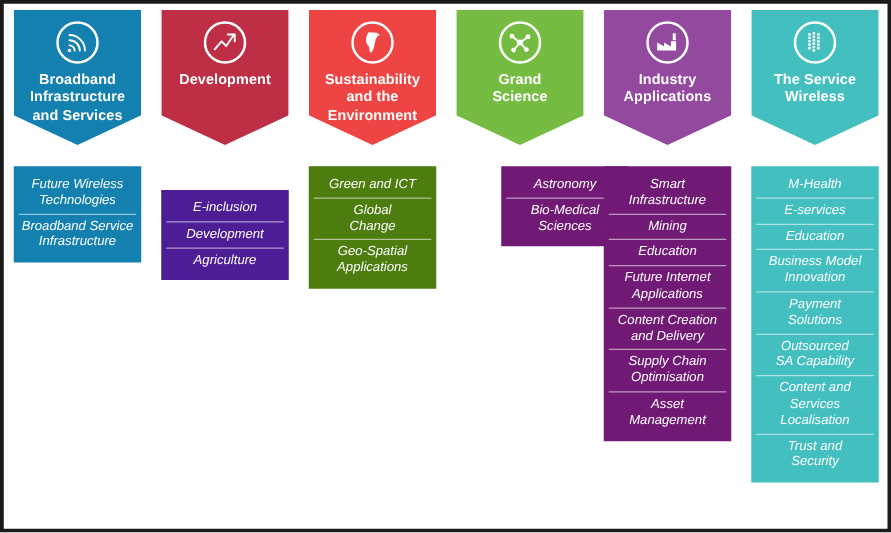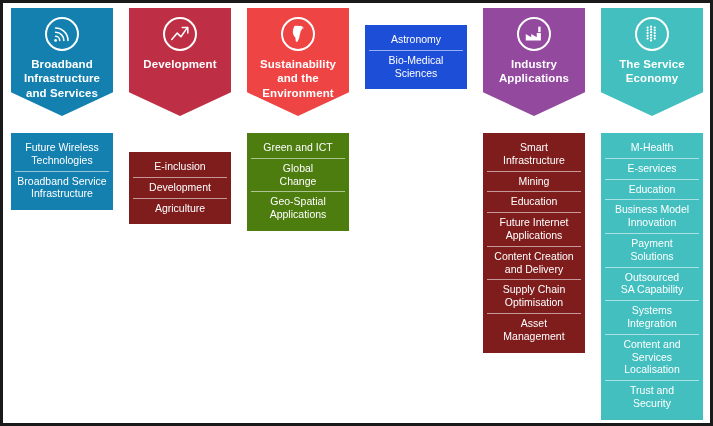--- a/index.html
+++ b/index.html
@@ -92,20 +92,21 @@
     align-self: flex-start;
   }
 
   .body-item {
     color: #ffffff;
     font-size: 10.5px;
     line-height: 1.22;
     text-align: center;
     padding: 3px 2px 4px 2px;
     white-space: pre-line;
+    font-style: italic;
   }
   .body-item + .body-item {
     border-top: 1px solid rgba(255,255,255,0.55);
   }
 </style>
 </head>
 <body>
 
 <div class="infographic">
   <div class="columns" id="columns">
@@ -133,21 +134,21 @@
       <div class="column">
         <div class="banner" style="background: rgb(190, 47, 70);">
           <span class="banner-icon">
             <svg width="22" height="22" viewBox="0 0 24 24">
               <path d="M3 18 L9 11 L13 15 L20 5" stroke="#ffffff" fill="none" stroke-width="1.7" stroke-linecap="round" stroke-linejoin="round"></path>
               <path d="M14.5 5 L20.5 5 L20.5 11" stroke="#ffffff" fill="none" stroke-width="1.7" stroke-linecap="round" stroke-linejoin="round"></path>
             </svg>
           </span>
           <div class="banner-title">Development</div>
         </div>
-        <div class="body-block" style="background: #7f1d1d; margin-top: 36px;">
+        <div class="body-block" style="background: #4c1d95; margin-top: 36px;">
           <div class="body-item">E-inclusion</div>
           <div class="body-item">Development</div>
           <div class="body-item">Agriculture</div>
         </div>
       </div>
       <div class="column">
         <div class="banner" style="background: #ef4444;">
           <span class="banner-icon">
             <svg width="22" height="22" viewBox="0 0 24 24">
               <path d="M8.5 3 L16 3.4 C17.2 5.5 16.3 7.6 15 8.6 C14.2 10.6 14.6 12.2 13.6 13.6 C13.9 15.4 13.2 17 12.2 18.8 C11.6 20.4 10.2 21.4 9.6 20 C9.2 18.2 9.6 16.8 8.8 15.6 C7.6 14 6.4 12.4 6.4 10.4 C6.2 8 7 5.2 8.5 3 Z" fill="#ffffff" stroke="none"></path>
@@ -160,38 +161,52 @@
         </div>
         <div class="body-block" style="background: #4d7c0f;">
           <div class="body-item">Green and ICT</div>
           <div class="body-item">Global
 Change</div>
           <div class="body-item">Geo-Spatial
 Applications</div>
         </div>
       </div>
       <div class="column">
-        <div class="body-block" style="background: #1d4ed8;">
+        <div class="banner" style="background: rgb(118, 188, 67);">
+          <span class="banner-icon">
+            <svg width="22" height="22" viewBox="0 0 24 24">
+              <path d="M12 12 L5.5 7 M12 12 L18.5 7.5 M12 12 L17 17.5 M12 12 L7 18" stroke="#ffffff" fill="none" stroke-width="1.7" stroke-linecap="round" stroke-linejoin="round"></path>
+              <circle cx="12" cy="12" r="2.6" fill="#ffffff" stroke="none"></circle>
+              <circle cx="5" cy="6.4" r="2.1" fill="#ffffff" stroke="none"></circle>
+              <circle cx="19" cy="7" r="2.1" fill="#ffffff" stroke="none"></circle>
+              <circle cx="17.6" cy="18.2" r="2.1" fill="#ffffff" stroke="none"></circle>
+              <circle cx="6.4" cy="18.6" r="2.1" fill="#ffffff" stroke="none"></circle>
+            </svg>
+          </span>
+          <div class="banner-title">Grand
+Science</div>
+        </div>
+        <div class="body-block" style="background: #701a75; margin-left: 36px;">
           <div class="body-item">Astronomy</div>
           <div class="body-item">Bio-Medical
 Sciences</div>
         </div>
       </div>
       <div class="column">
         <div class="banner" style="background: rgb(146, 73, 158); align-items: center;">
           <span class="banner-icon">
             <svg width="22" height="22" viewBox="0 0 24 24">
               <path d="M3 19 L3 12 L9 15.5 L9 12 L15 15.5 L15 11 L19.5 11 L19.5 19 Z" fill="#ffffff" stroke="none"></path>
               <rect x="16.6" y="4" width="2.6" height="6" fill="#ffffff" stroke="none"></rect>
             </svg>
           </span>
           <div class="banner-title">Industry
 Applications</div>
         </div>
-        <div class="body-block" style="background: #7f1d1d;">
+        <div class="body-block" style="background: #701a75;">
           <div class="body-item">Smart
 Infrastructure</div>
           <div class="body-item">Mining</div>
           <div class="body-item">Education</div>
           <div class="body-item">Future Internet
 Applications</div>
           <div class="body-item">Content Creation
 and Delivery</div>
           <div class="body-item">Supply Chain
 Optimisation</div>
@@ -215,34 +230,32 @@
               <circle cx="11" cy="16" r="1.25" fill="#ffffff"></circle>
               <circle cx="11" cy="19" r="1.25" fill="#ffffff"></circle>
               <circle cx="15" cy="5" r="1.25" fill="#ffffff"></circle>
               <circle cx="15" cy="8" r="1.25" fill="#ffffff"></circle>
               <circle cx="15" cy="11" r="1.25" fill="#ffffff"></circle>
               <circle cx="15" cy="14" r="1.25" fill="#ffffff"></circle>
               <circle cx="15" cy="17" r="1.25" fill="#ffffff"></circle>
             </svg>
           </span>
           <div class="banner-title">The Service
-Economy</div>
+Wireless</div>
         </div>
         <div class="body-block" style="background: rgb(67, 191, 192);">
           <div class="body-item">M-Health</div>
           <div class="body-item">E-services</div>
           <div class="body-item">Education</div>
           <div class="body-item">Business Model
 Innovation</div>
           <div class="body-item">Payment
 Solutions</div>
           <div class="body-item">Outsourced
 SA Capability</div>
-          <div class="body-item">Systems
-Integration</div>
           <div class="body-item">Content and
 Services
 Localisation</div>
           <div class="body-item">Trust and
 Security</div>
         </div>
       </div>
     </div>
 </div>
 

